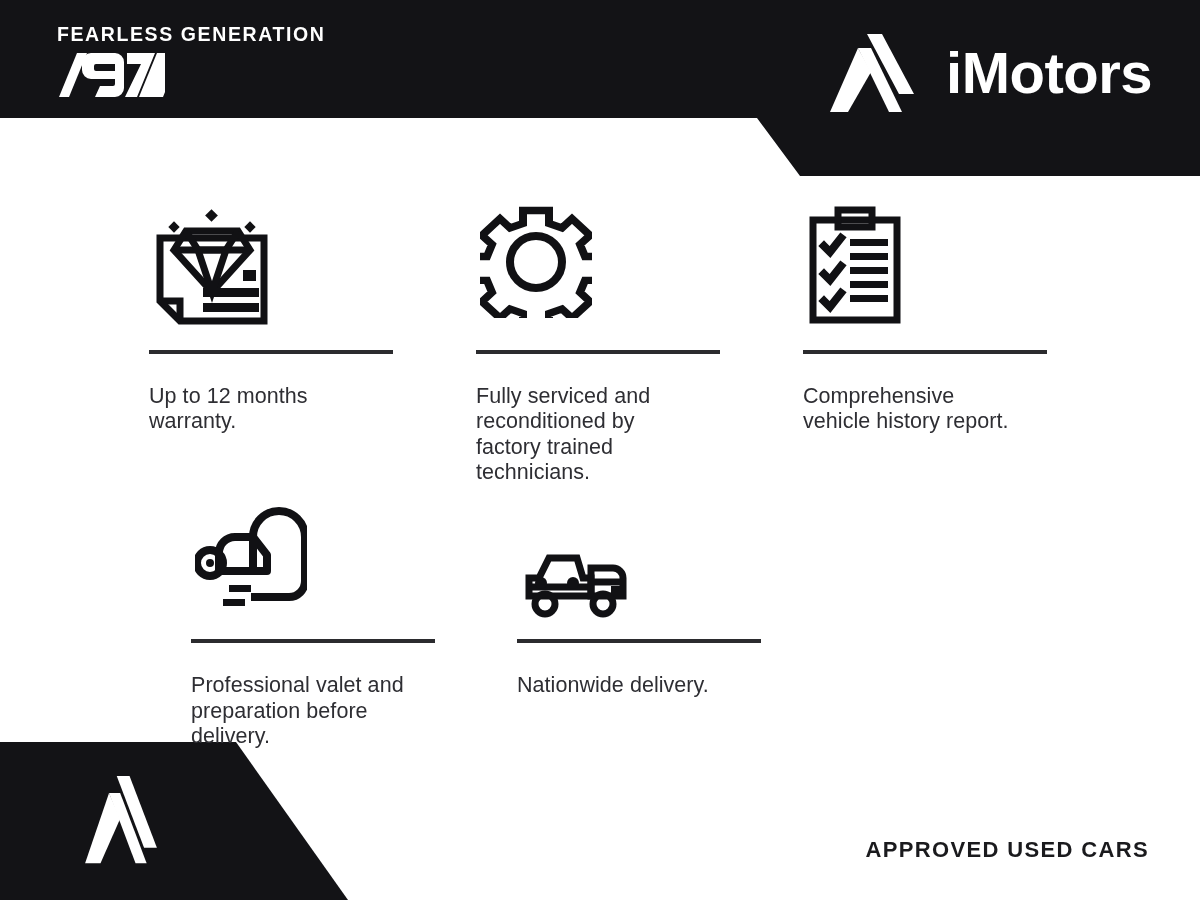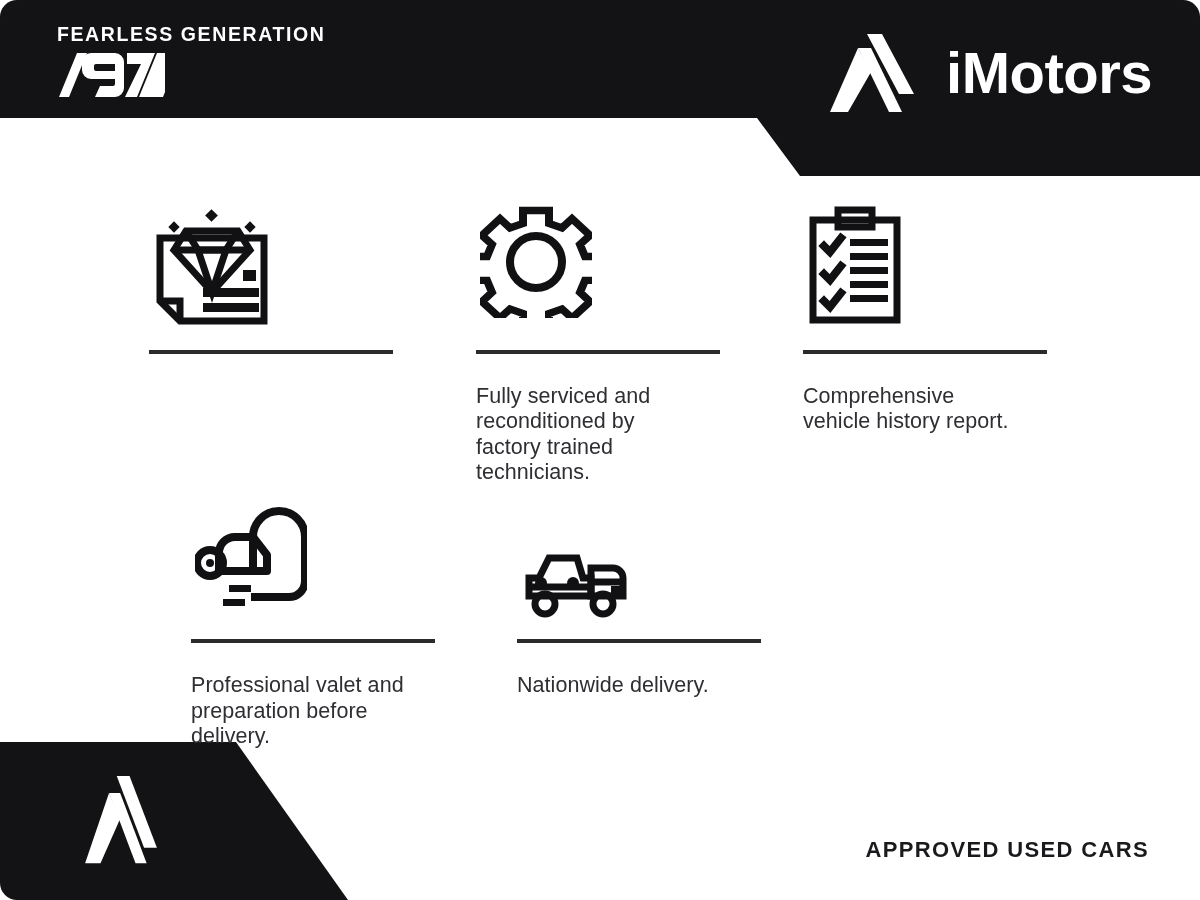--- a/index.html
+++ b/index.html
@@ -11,21 +11,20 @@
     font-family: "Liberation Sans", sans-serif;
     -webkit-font-smoothing: antialiased;
   }
 
   #canvas {
     position: relative;
     width: 1200px;
     height: 900px;
     background: #ffffff;
     overflow: hidden;
-    border-radius: 17px;
   }
 
   
   .header-shape {
     position: absolute;
     left: 0;
     top: 0;
     width: 1200px;
     height: 178px;
     background: #131316;
@@ -215,20 +214,22 @@
                 <rect x="90" y="64" width="13" height="11"></rect>
 
                 <rect x="54" y="5" width="9" height="9" transform="rotate(45 58.5 9.5)"></rect>
                 <rect x="17" y="17" width="8" height="8" transform="rotate(45 21 21)"></rect>
                 <rect x="93" y="17" width="8" height="8" transform="rotate(45 97 21)"></rect>
               </g>
             </svg>
           </span>
         </div>
         <div class="divider"></div>
+        <div class="feature-text">Up to 12 months
+warranty.</div>
       </div>
 
       <div class="feature">
         <div class="icon-box">
           <span>
             <svg width="112" height="112" viewBox="0 0 112 112" aria-hidden="true">
               <g fill="none" stroke="#111114" stroke-width="8" stroke-linejoin="miter">
                 <path d="M43 6 H69 V20 L82 25 L92 15 L110 33 L100 43 L105 56 H119 V82 H105 L100 95 L110 105 L92 123 L82 113 L69 118 V132 H43 V118 L30 113 L20 123 L2 105 L12 95 L7 82 H-7 V56 H7 L12 43 L2 33 L20 15 L30 25 L43 20 Z" transform="translate(0,-13) scale(1,0.92) translate(0,13)"></path>
                 <circle cx="56" cy="56" r="26"></circle>
               </g>

